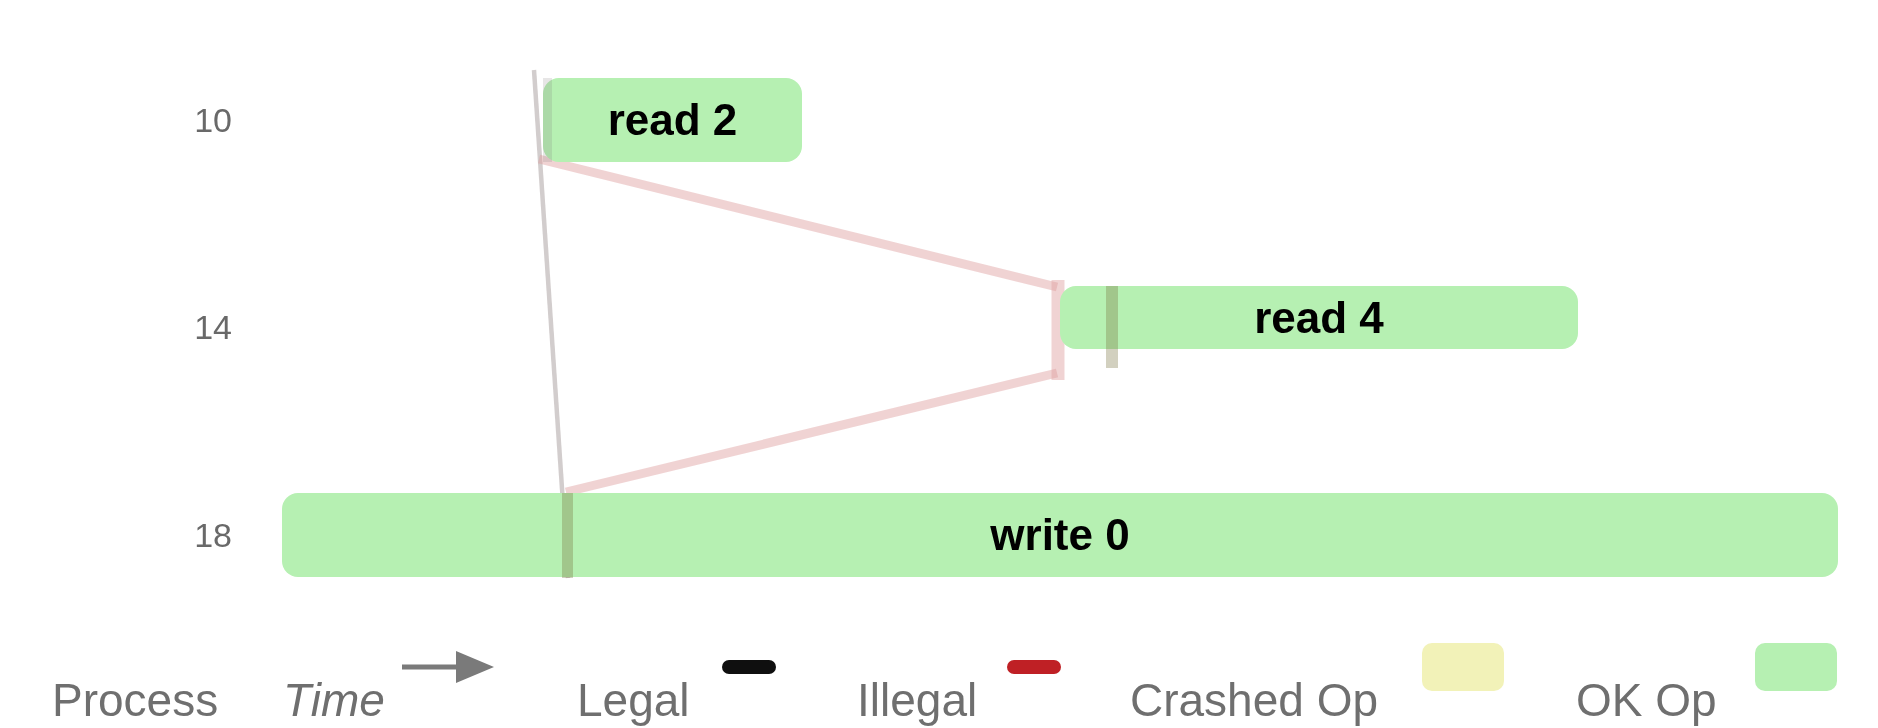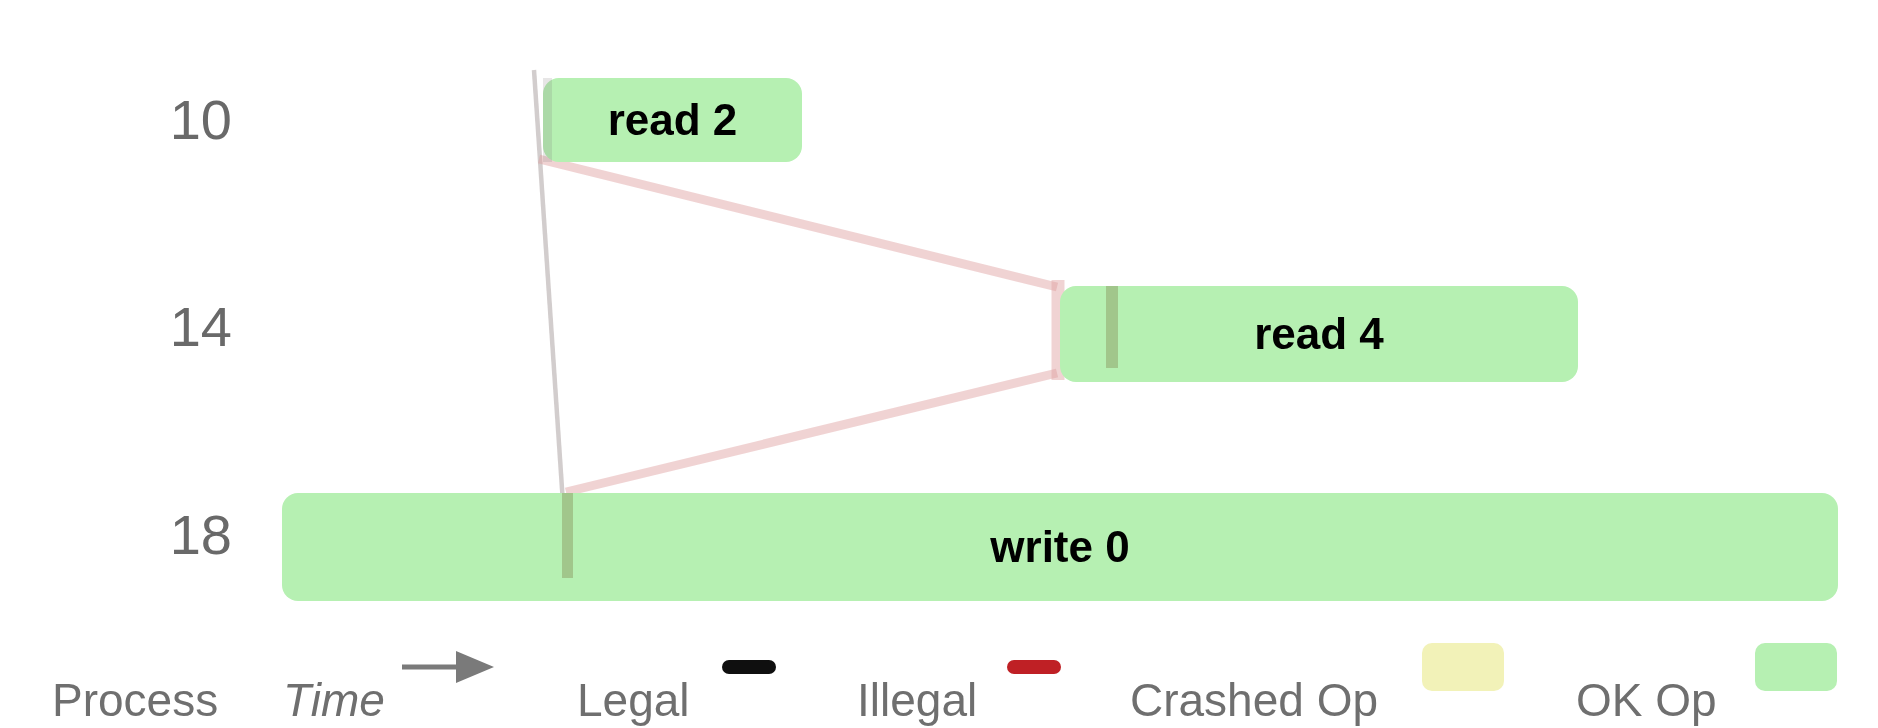--- a/index.html
+++ b/index.html
@@ -13,21 +13,21 @@
     position:absolute;z-index:2;
     background:var(--c-ok-op);
     border-radius:16px;
     display:flex;align-items:center;justify-content:center;
   }
   .op-label{
     font-size:44px;color:#000000;line-height:1;white-space:nowrap;font-weight:bold;
   }
   .proc-label{
     position:absolute;z-index:2;left:100px;width:132px;height:54px;
-    text-align:right;font-size:56px;line-height:54px;color:#696969;
+    text-align:right;font-size:34px;line-height:54px;color:#696969;
   }
   .tick{position:absolute;z-index:3;}
   .tick-olive{background:rgba(118,112,62,0.33);}
   .tick-faint{background:rgba(120,114,114,0.18);}
   .legend-label{
     position:absolute;z-index:2;top:640px;height:54px;line-height:54px;
     font-size:46px;color:#6f6f6f;white-space:nowrap;margin-top:33px;
   }
   .time-arrow{position:absolute;z-index:2;left:398px;top:645px;}
   .dash{
@@ -53,24 +53,24 @@
     <line x1="1057" y1="373" x2="566" y2="492" stroke="rgba(221,158,158,0.45)" stroke-width="9"></line>
   </svg>
 
   <div class="proc-label" style="top:93px;">10</div>
   <div class="proc-label" style="top:300px;">14</div>
   <div class="proc-label" style="top:508px;">18</div>
 
   <div class="op-box" style="left:543px;top:78px;width:259px;height:84px;">
     <span class="op-label">read 2</span>
   </div>
-  <div class="op-box" style="left:1060px;top:286px;width:518px;height:96px;">
+  <div class="op-box" style="left:1060px;top:286px;width:518px;height:63px;">
     <span class="op-label">read 4</span>
   </div>
-  <div class="op-box" style="left:282px;top:493px;width:1556px;height:108px;">
+  <div class="op-box" style="left:282px;top:493px;width:1556px;height:84px;">
     <span class="op-label">write 0</span>
   </div>
 
   <div class="tick tick-faint" style="left:543px;top:78px;width:9px;height:84px;"></div>
   <div class="tick tick-olive" style="left:1106px;top:286px;width:12px;height:82px;"></div>
   <div class="tick tick-olive" style="left:562px;top:493px;width:11px;height:85px;"></div>
 
   <div>
     <div class="legend-label" style="left:52px;">Process</div>
 

